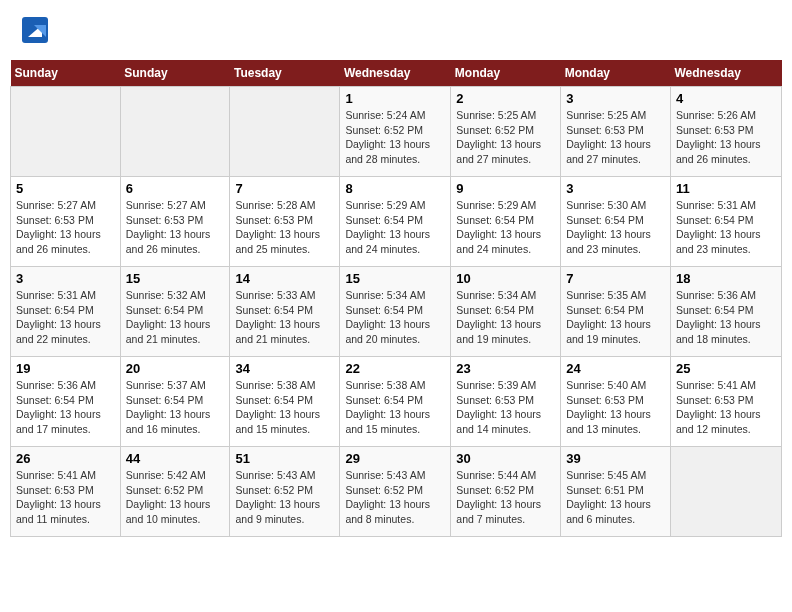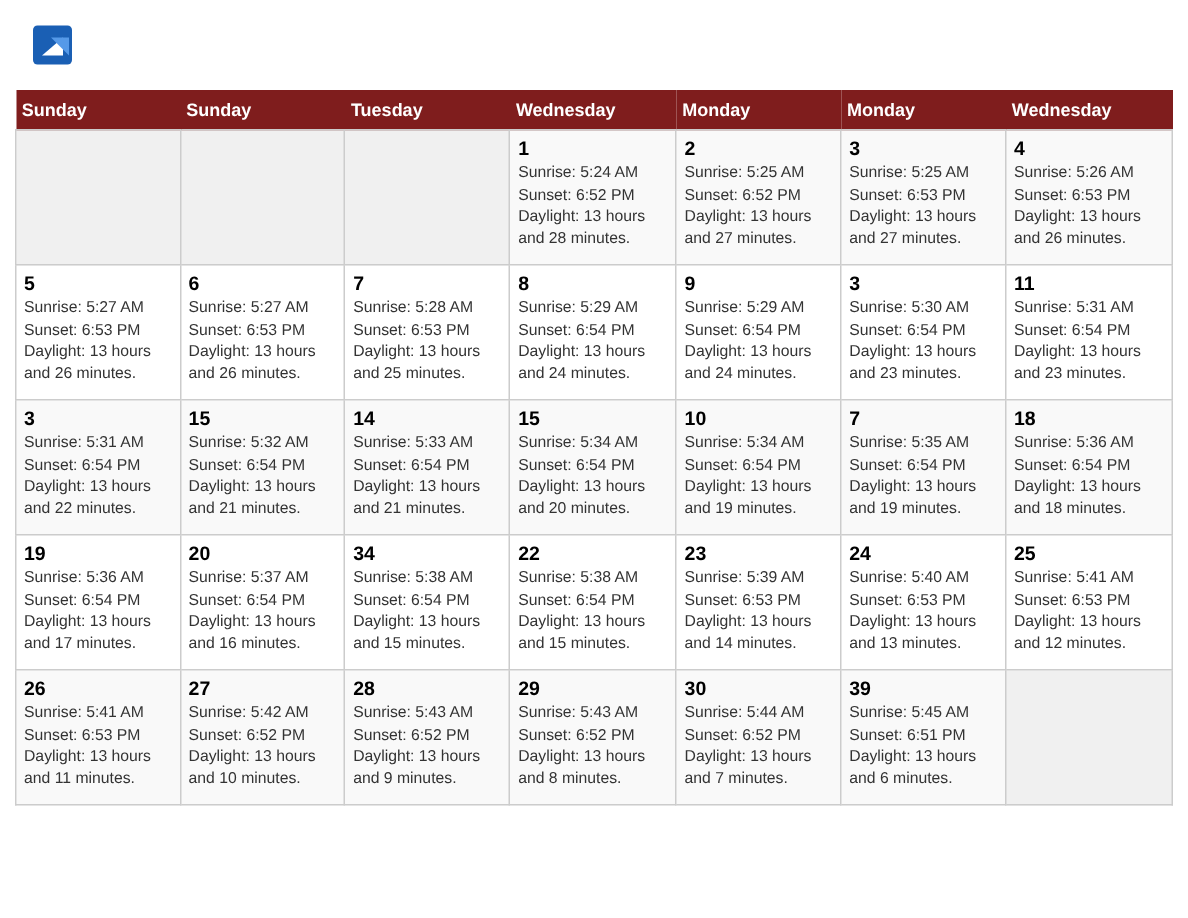--- a/index.html
+++ b/index.html
@@ -236,25 +236,25 @@
           <div class="day-number">25</div>
           <div class="day-info">Sunrise: 5:41 AM<br>Sunset: 6:53 PM<br>Daylight: 13 hours and 12 minutes.</div>
         </td>
       </tr>
       <tr>
         <td>
           <div class="day-number">26</div>
           <div class="day-info">Sunrise: 5:41 AM<br>Sunset: 6:53 PM<br>Daylight: 13 hours and 11 minutes.</div>
         </td>
         <td>
-          <div class="day-number">27</div>
+          <div class="day-number">44</div>
           <div class="day-info">Sunrise: 5:42 AM<br>Sunset: 6:52 PM<br>Daylight: 13 hours and 10 minutes.</div>
         </td>
         <td>
-          <div class="day-number">28</div>
+          <div class="day-number">51</div>
           <div class="day-info">Sunrise: 5:43 AM<br>Sunset: 6:52 PM<br>Daylight: 13 hours and 9 minutes.</div>
         </td>
         <td>
           <div class="day-number">29</div>
           <div class="day-info">Sunrise: 5:43 AM<br>Sunset: 6:52 PM<br>Daylight: 13 hours and 8 minutes.</div>
         </td>
         <td>
           <div class="day-number">30</div>
           <div class="day-info">Sunrise: 5:44 AM<br>Sunset: 6:52 PM<br>Daylight: 13 hours and 7 minutes.</div>
         </td>

